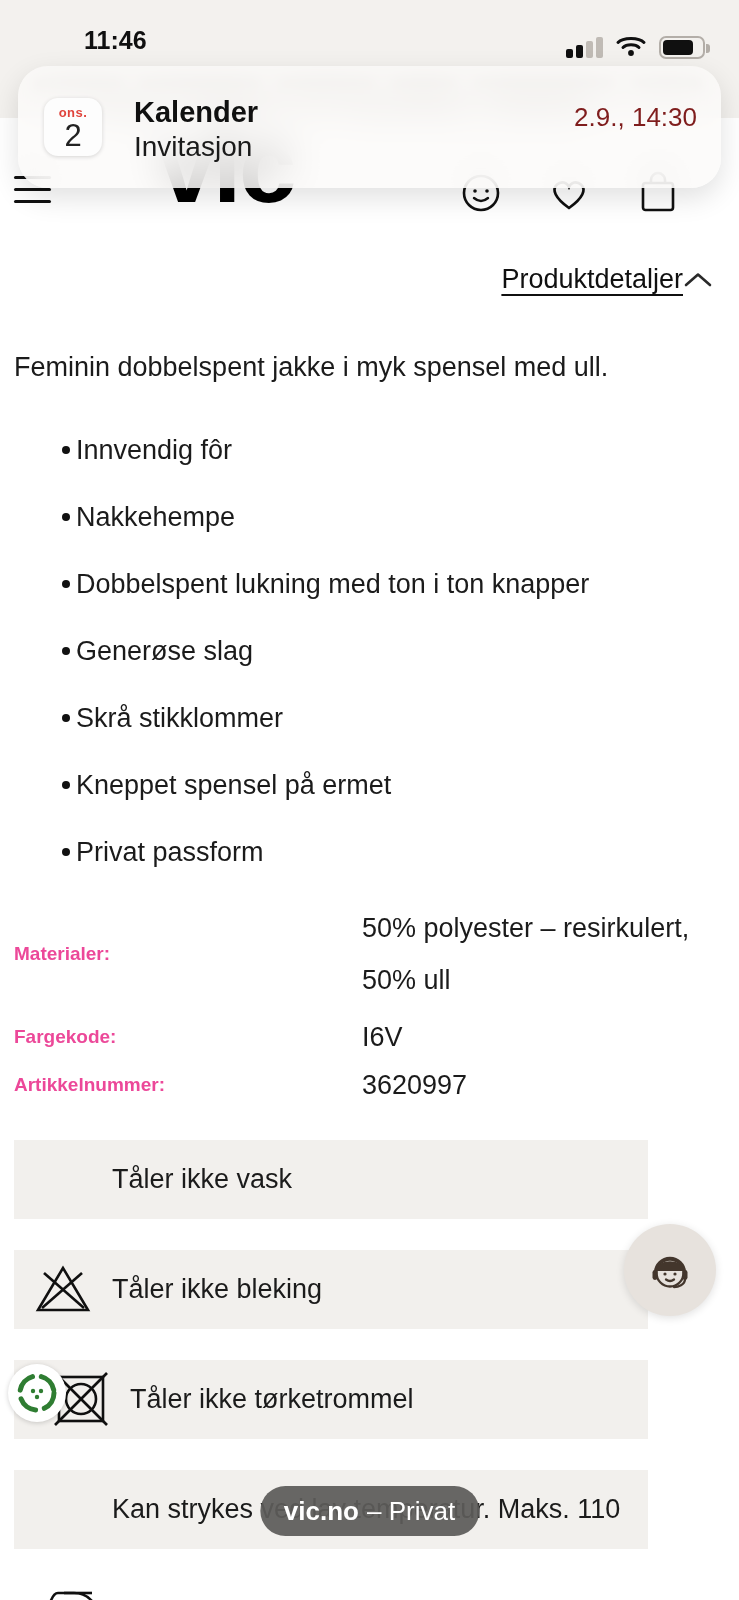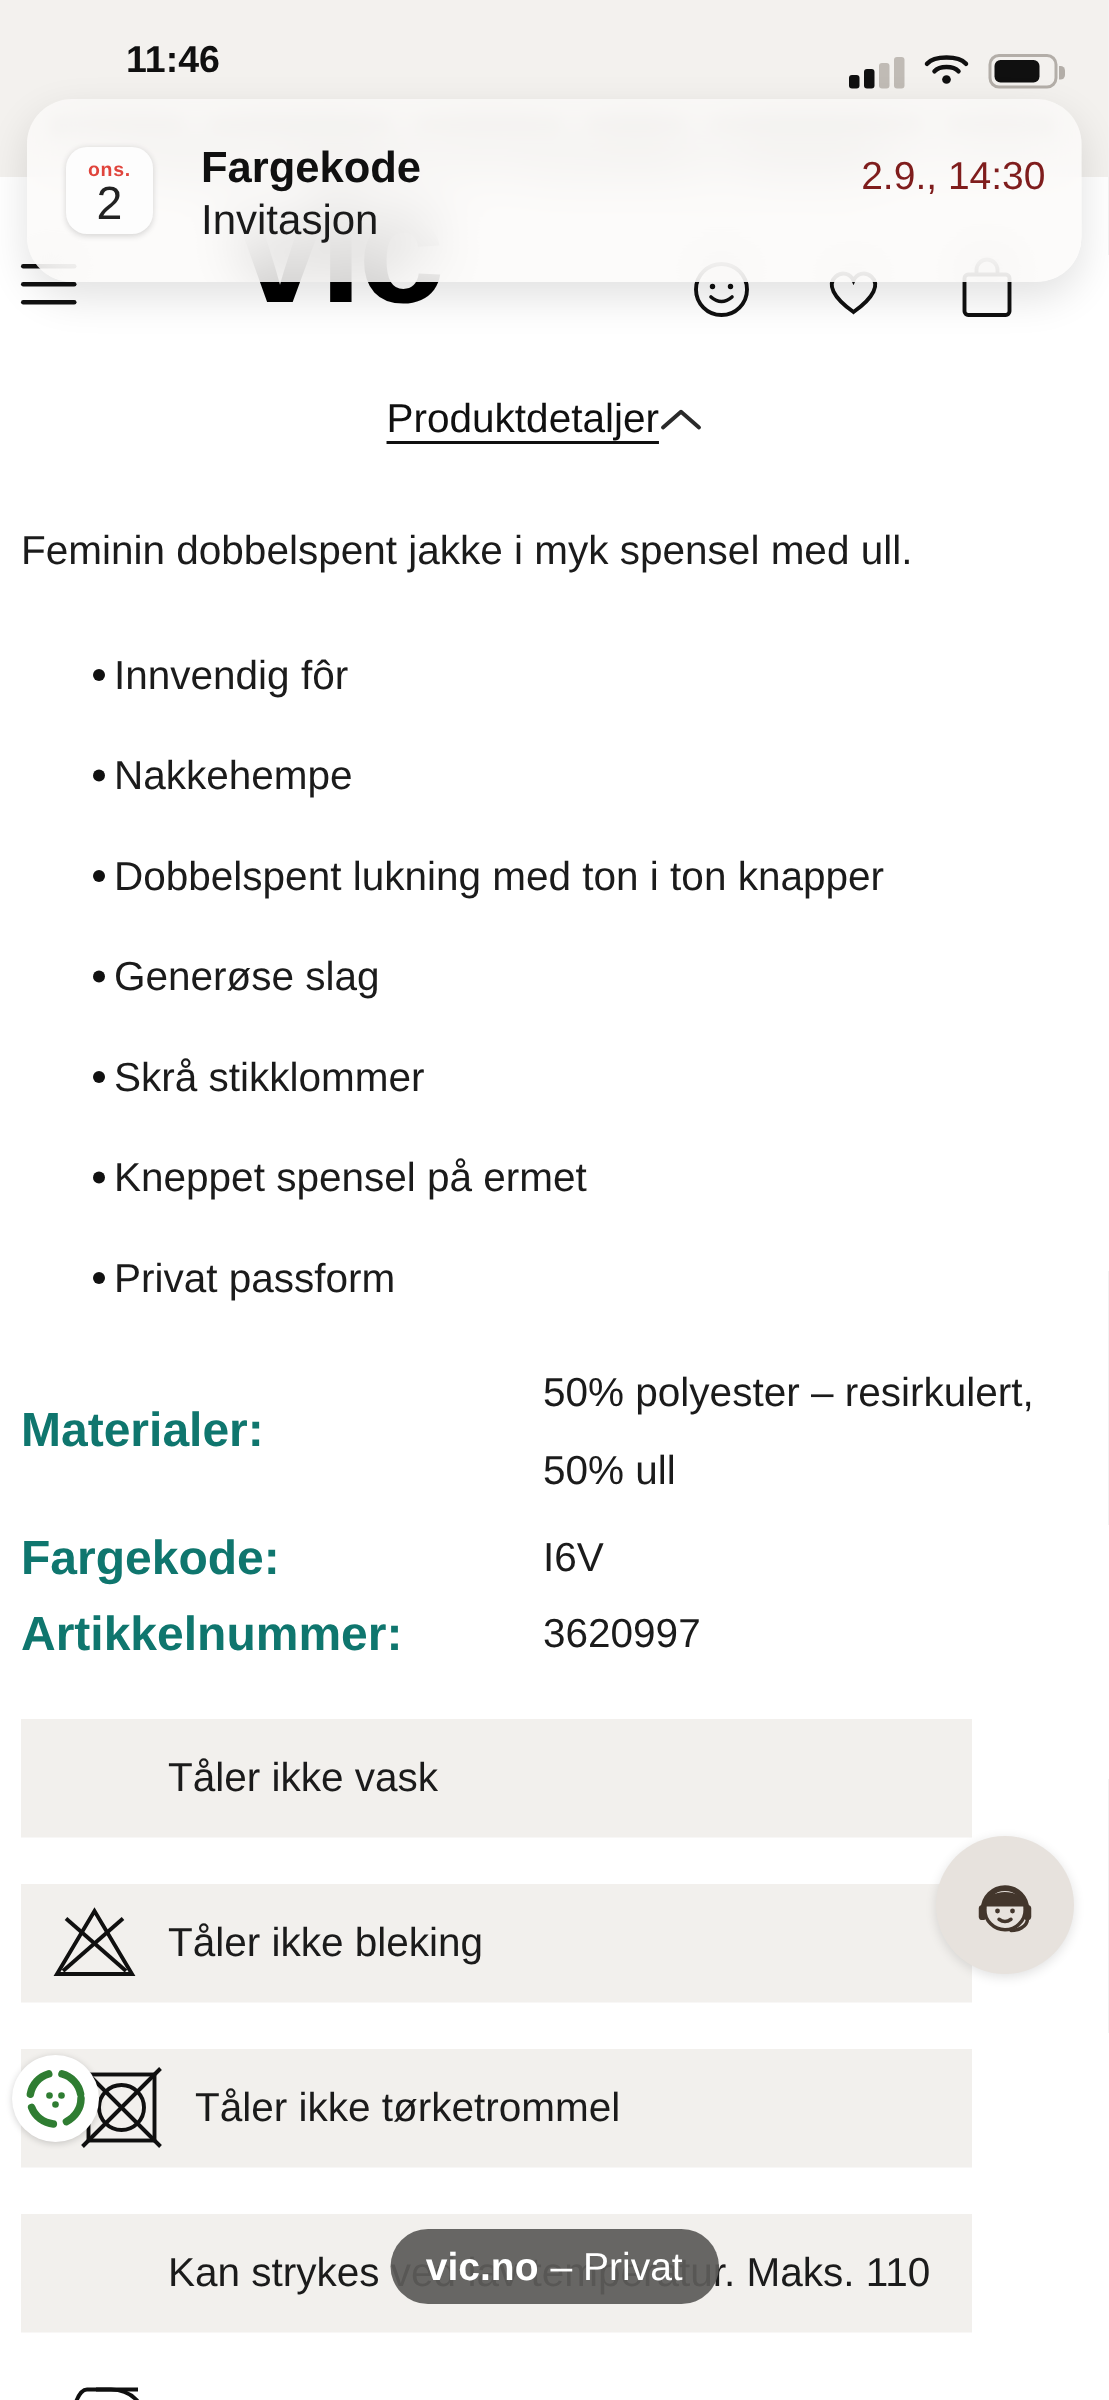--- a/index.html
+++ b/index.html
@@ -36,30 +36,30 @@
          box-shadow:0 1px 4px rgba(0,0,0,.16);text-align:center;}
   .notif .datebox .abbr{display:block;margin-top:7px;font-size:13px;font-weight:700;color:#e0443c;letter-spacing:.5px;}
   .notif .datebox .num{display:block;font-size:31px;font-weight:400;color:#222;line-height:1.05;}
   .notif .txt{position:absolute;left:116px;top:30px;}
   .notif .app{font-size:29px;font-weight:700;color:#101010;line-height:1.15;}
   .notif .msg{font-size:28px;font-weight:400;color:#1a1a1a;line-height:1.3;}
   .notif .time{position:absolute;right:24px;top:36px;font-size:26px;color:#7f1d1d;}
 
   
   .content{position:absolute;left:0;right:0;top:242px;z-index:2;}
-  .detail-toggle{display:flex;justify-content:center;align-items:center;
+  .detail-toggle{display:flex;justify-content:flex-end;align-items:center;
                  margin:22px 26px 0 14px;cursor:pointer;}
   .detail-title{font-size:27px;color:#101010;text-decoration:underline;text-underline-offset:6px;}
   .desc{margin:56px 20px 0 14px;font-size:27px;color:#1b1b1b;line-height:1.25;}
   .features{list-style:none;margin:48px 0 0 0;padding:0;}
   .features li{position:relative;padding-left:76px;margin:0 0 33px 0;font-size:27px;line-height:34px;color:#1b1b1b;}
   .features li::before{content:"";position:absolute;left:62px;top:13px;width:8px;height:8px;border-radius:50%;background:#111;}
   .specs{margin:30px 0 0 14px;}
   .spec-row{display:flex;align-items:center;margin-bottom:14px;}
-  .spec-label{width:348px;font-size:32px;font-weight:700;color:#0f766e;}
+  .spec-label{width:348px;font-size:19px;font-weight:700;color:#ec4899;}
   .spec-value{font-size:27px;color:#1b1b1b;white-space:pre-line;line-height:52px;}
   .spec-row.single .spec-value{line-height:34px;}
   .care{margin-top:38px;}
   .care-row{position:relative;height:79px;background:#f2f0ed;margin:0 91px 31px 14px;
             display:flex;align-items:center;}
   .care-icon{width:98px;display:flex;align-items:center;justify-content:center;flex:0 0 auto;}
   .care-label{font-size:27px;color:#1b1b1b;}
   .eco-badge{position:absolute;left:-6px;top:4px;width:58px;height:58px;border-radius:50%;background:#fff;
              box-shadow:0 1px 5px rgba(0,0,0,.18);display:flex;align-items:center;justify-content:center;z-index:3;}
 
@@ -144,21 +144,21 @@
       <rect x="4" y="13" width="30" height="27" rx="2.5" stroke="#101010" stroke-width="2.6"></rect>
     </svg>
   </span>
 
   <div class="notif">
     <span class="datebox">
       <span class="abbr">ons.</span>
       <span class="num">2</span>
     </span>
     <span class="txt">
-      <div class="app">Fargekode</div>
+      <div class="app">Kalender</div>
       <div class="msg">Invitasjon</div>
     </span>
     <span class="time">2.9., 14:30</span>
   </div>
 
   <div class="content">
 
     <div class="detail-toggle">
       <span class="detail-title">Produktdetaljer</span>
       <svg width="30" height="17" viewBox="0 0 30 17" fill="none">

